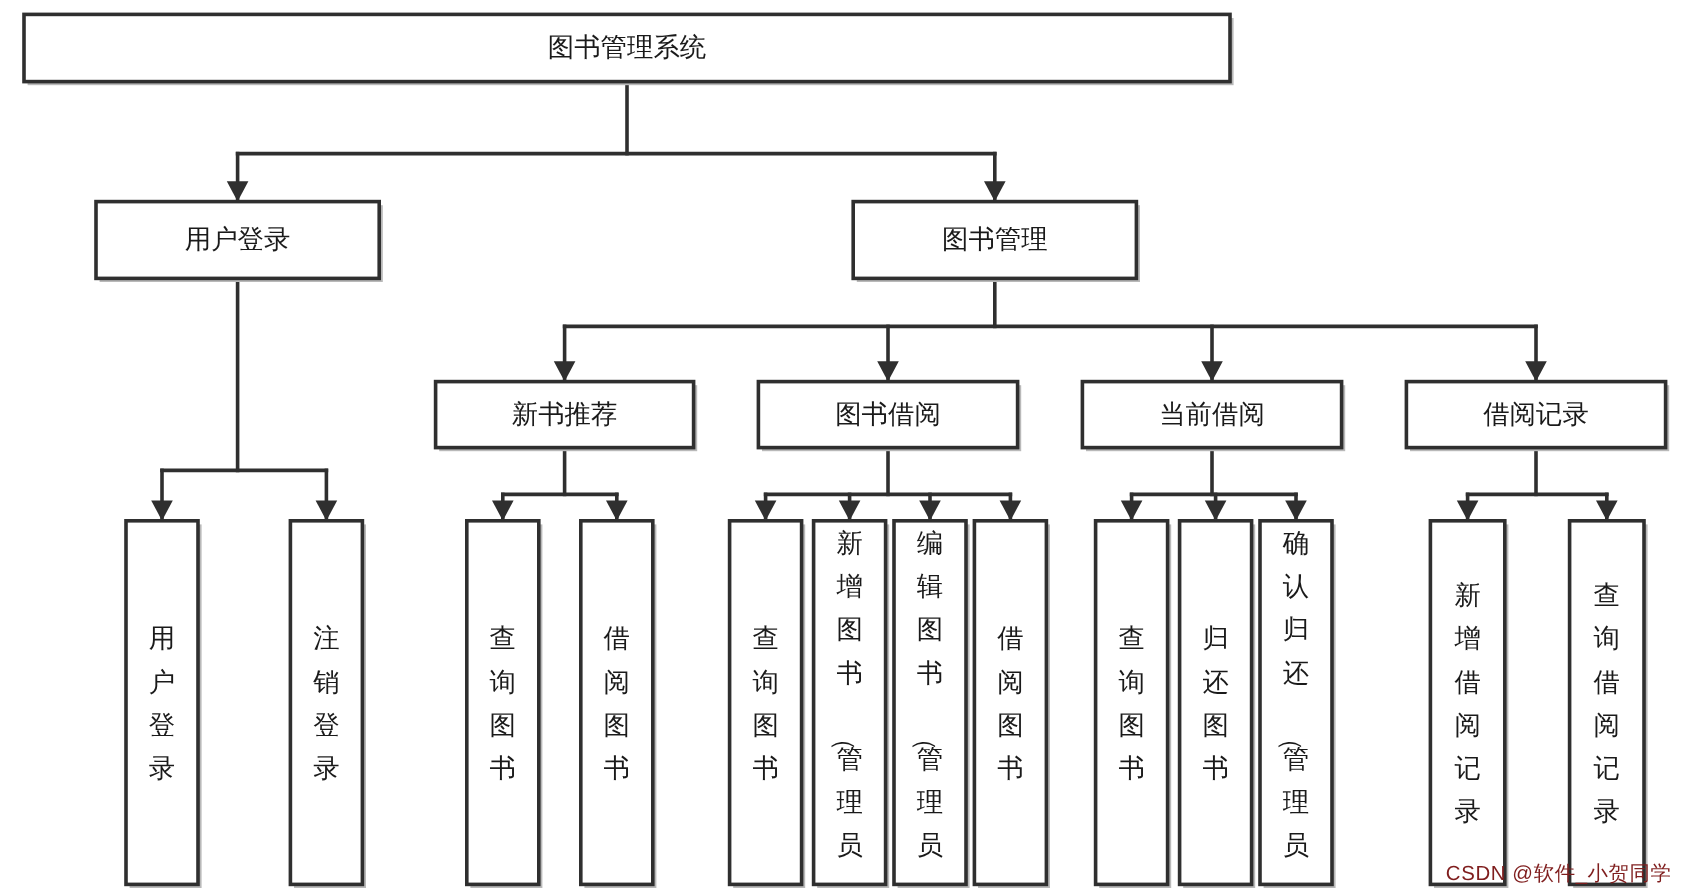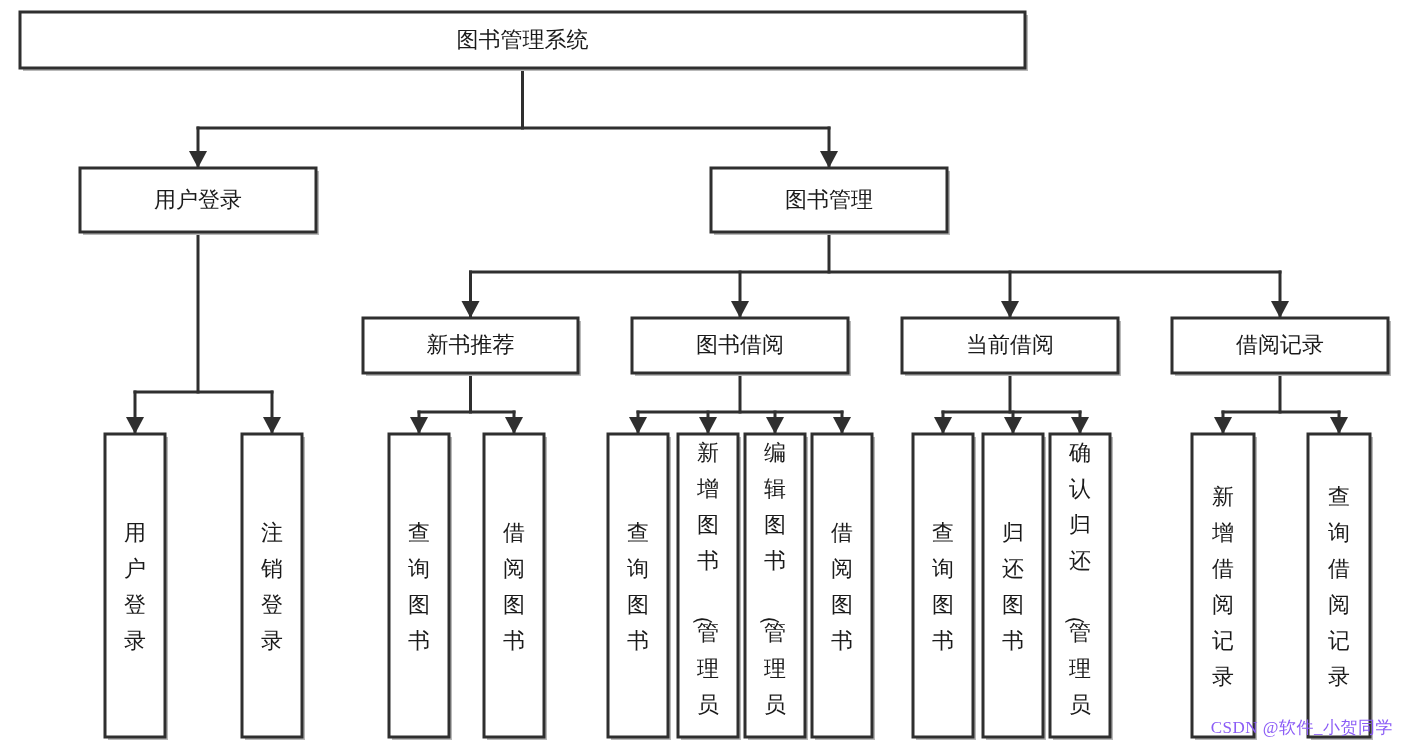--- a/index.html
+++ b/index.html
@@ -54,23 +54,23 @@
   .leaf-label {
     font-family: "Liberation Sans", "DejaVu Sans", sans-serif;
     font-size: 22px;
     fill: #1a1a1a;
     text-anchor: middle;
   }
   .watermark {
     position: absolute;
     right: 12px;
     bottom: 8px;
-    font-family: Liberation Serif, serif;
+    font-family: Liberation Sans, sans-serif;
     font-size: 17px;
-    color: #8b5cf6;
+    color: #7f1d1d;
     letter-spacing: 0.5px;
     white-space: nowrap;
     pointer-events: none;
   }
 </style>
 </head>
 <body>
 
 <div id="chart-root">
   <svg class="flowchart" viewBox="0 0 1405 747" xmlns="http://www.w3.org/2000/svg">

